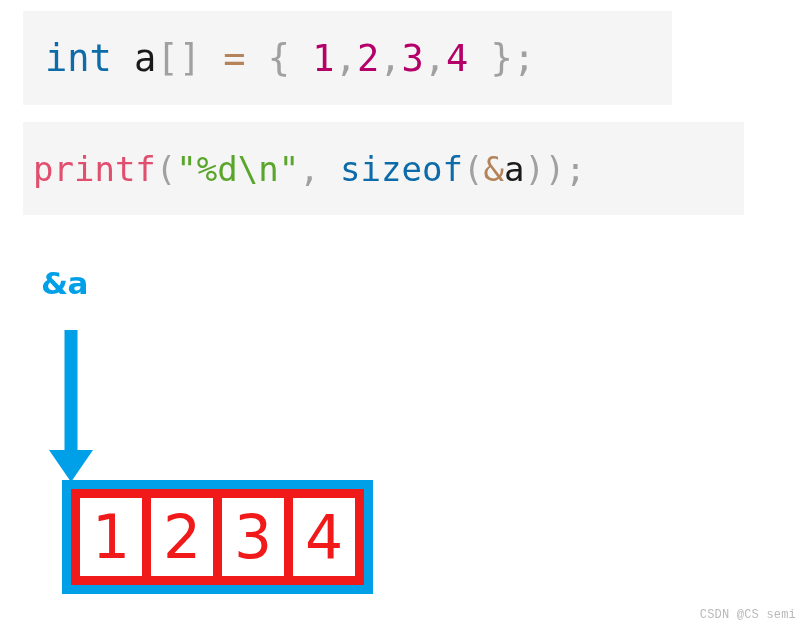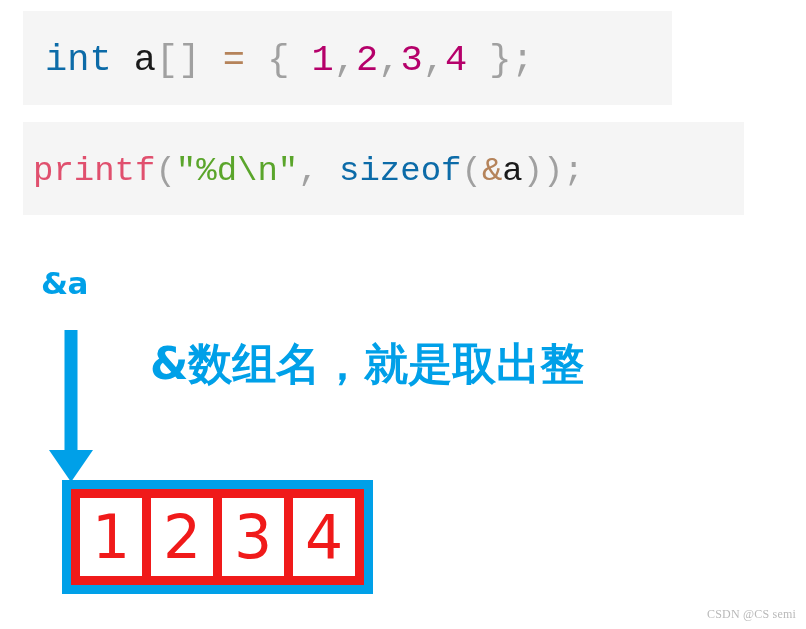--- a/index.html
+++ b/index.html
@@ -34,21 +34,21 @@
     padding-left: 22px;
   }
   #code-block-2 {
     left: 23px;
     top: 122px;
     width: 721px;
     height: 93px;
     font-size: 34px;
     padding-left: 10px;
   }
-  .tok { white-space: pre; font-family: Liberation Mono, monospace; }
+  .tok { white-space: pre; }
 
   
   #amp-a-label {
     position: absolute;
     left: 41px;
     top: 265px;
     font-size: 31px;
     font-weight: bold;
     letter-spacing: -0.5px;
     font-family: "DejaVu Sans", sans-serif;
@@ -102,21 +102,21 @@
   }
   .array-cell:last-child { border-right: none; }
 
   
   #watermark {
     position: absolute;
     right: 10px;
     bottom: 7px;
     font-size: 12px;
     color: #b9b9b9;
-    font-family: Liberation Serif, serif;
+    font-family: Liberation Mono, monospace;
     letter-spacing: 0.2px;
     margin-top: 46px;
   }
 </style>
 </head>
 <body>
 
 <div class="code-block" id="code-block-1" style="background: rgb(245, 245, 245);">
   <span class="code-line"><span class="tok" style="color: rgb(12, 107, 168);">int</span><span class="tok" style="color: rgb(26, 26, 26);"> </span><span class="tok" style="color: rgb(26, 26, 26);">a</span><span class="tok" style="color: rgb(160, 160, 160);">[]</span><span class="tok" style="color: rgb(26, 26, 26);"> </span><span class="tok" style="color: rgb(181, 131, 90);">=</span><span class="tok" style="color: rgb(26, 26, 26);"> </span><span class="tok" style="color: rgb(160, 160, 160);">{</span><span class="tok" style="color: rgb(26, 26, 26);"> </span><span class="tok" style="color: rgb(181, 0, 106);">1</span><span class="tok" style="color: rgb(160, 160, 160);">,</span><span class="tok" style="color: rgb(181, 0, 106);">2</span><span class="tok" style="color: rgb(160, 160, 160);">,</span><span class="tok" style="color: rgb(181, 0, 106);">3</span><span class="tok" style="color: rgb(160, 160, 160);">,</span><span class="tok" style="color: rgb(181, 0, 106);">4</span><span class="tok" style="color: rgb(26, 26, 26);"> </span><span class="tok" style="color: rgb(160, 160, 160);">};</span></span>
 </div>
@@ -127,21 +127,20 @@
 
 <div id="amp-a-label" style="color: rgb(0, 160, 232);">&amp;a</div>
 
 <div id="down-arrow">
   <svg width="54" height="155" viewBox="0 0 54 155" xmlns="http://www.w3.org/2000/svg">
     <path id="arrow-shape" d="M20.5 0 H33.5 V120 H49 L27 152 L5 120 H20.5 Z" fill="#00a0e8"></path>
   </svg>
 </div>
 
 <div id="chinese-note" style="color: rgb(0, 160, 232);">
-  <div>&amp;数组名，就是取出整</div>
 </div>
 
 <div id="array-diagram" style="background: rgb(0, 160, 232);">
   <div id="array-cells" style="border-color: rgb(240, 26, 26);">
       <div class="array-cell" style="border-right-color: rgb(240, 26, 26); color: rgb(240, 26, 26);">1</div>
       <div class="array-cell" style="border-right-color: rgb(240, 26, 26); color: rgb(240, 26, 26);">2</div>
       <div class="array-cell" style="border-right-color: rgb(240, 26, 26); color: rgb(240, 26, 26);">3</div>
       <div class="array-cell" style="border-right-color: rgb(240, 26, 26); color: rgb(240, 26, 26);">4</div>
     </div>
 </div>

